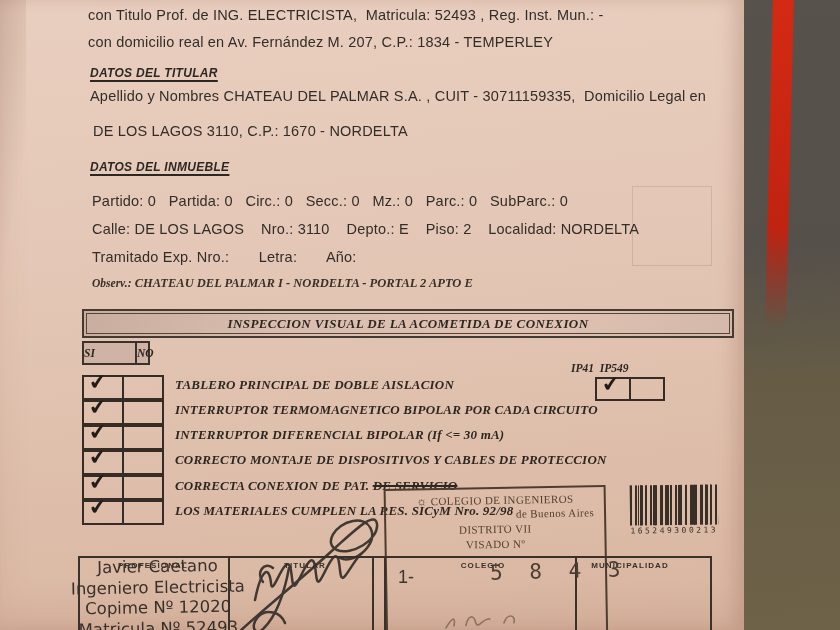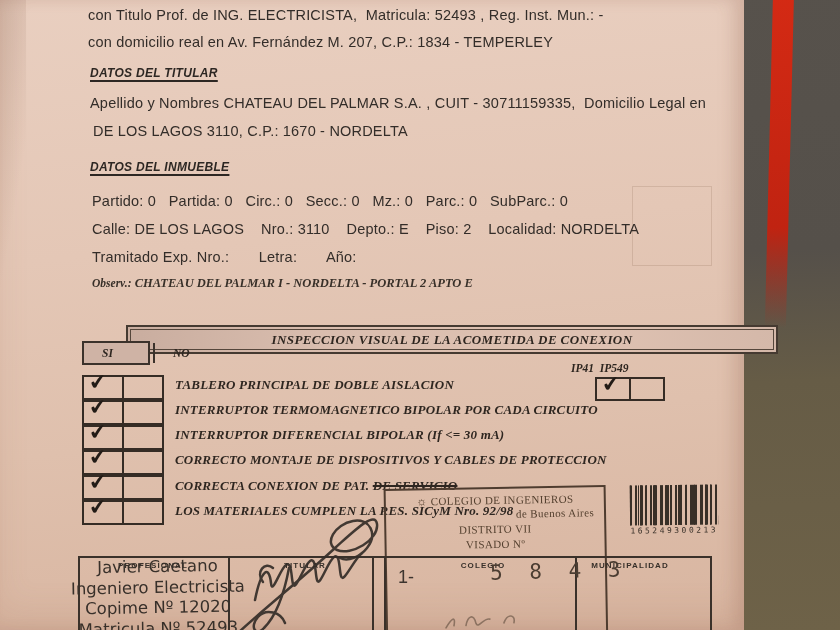--- a/index.html
+++ b/index.html
@@ -28,32 +28,32 @@
     border:1px solid rgba(120,88,66,.18);}
   .abs{position:absolute;}
   .txt{color:#332d29;font-size:14.5px;letter-spacing:.2px;white-space:pre;}
   .heading{color:#2d2understand723;font-size:12px;font-weight:bold;font-style:italic;
     text-decoration:underline;text-decoration-thickness:1.5px;text-underline-offset:3px;
     color:#2d2723;letter-spacing:.3px;white-space:pre;}
   .observ{font-family:"Liberation Serif",serif;font-style:italic;font-weight:bold;
     color:#383029;font-size:12.5px;white-space:pre;}
   .observ .olabel{font-size:11.5px;}
   
-  .insp-bar{left:82px;top:325px;width:648px;height:25px;border:2px solid #453a31;
-    background:linear-gradient(90deg,#c9ad9f 0%,#d9bdae 30%,#dfc2b2 70%,#d4b8a9 100%);margin-left:44px;}
+  .insp-bar{left:82px;top:309px;width:648px;height:25px;border:2px solid #453a31;
+    background:linear-gradient(90deg,#c9ad9f 0%,#d9bdae 30%,#dfc2b2 70%,#d4b8a9 100%);}
   .insp-bar .inner{position:absolute;inset:2px;border:1px solid #55463b;
     display:flex;align-items:center;justify-content:center;}
   .insp-title{font-family:"Liberation Serif",serif;font-weight:bold;font-style:italic;
     font-size:13px;color:#2e2620;letter-spacing:.4px;white-space:pre;}
   
   .sino{left:82px;top:341px;width:64px;height:20px;border:2px solid #3b322b;display:flex;
     background:#cfb3a5;}
   .sino .cell{flex:1;display:flex;align-items:center;justify-content:center;
     font-family:"Liberation Serif",serif;font-weight:bold;font-style:italic;font-size:11.5px;
-    color:#2e2620;padding-left:18px;}
+    color:#2e2620;}
   .sino .cell+.cell{border-left:2px solid #3b322b;margin-left:40px;}
   
   .chkrow{left:82px;width:78px;height:21px;border:2px solid #352c25;display:flex;}
   .chkrow .cell{flex:1;position:relative;}
   .chkrow .cell+.cell{border-left:2px solid #352c25;}
   .checkmark{position:absolute;left:5px;top:-7px;font-size:21px;font-weight:bold;
     color:#221b16;transform:rotate(-6deg);font-family:"DejaVu Sans",sans-serif;}
   .item-label{font-family:"Liberation Serif",serif;font-weight:bold;font-style:italic;
     font-size:13px;color:#2e2620;letter-spacing:.2px;white-space:pre;}
   .struck{text-decoration:line-through;text-decoration-thickness:2px;}
@@ -101,21 +101,21 @@
   <div class="red-strip"></div>
 
   <div class="paper">
     <div class="crease"></div>
     <div class="bleed-box"></div>
 
     <div class="abs txt" style="left:88px;top:7px">con Titulo Prof. de ING. ELECTRICISTA,  Matricula: 52493 , Reg. Inst. Mun.: -</div>
     <div class="abs txt" style="left:88px;top:34px">con domicilio real en Av. Fernández M. 207, C.P.: 1834 - TEMPERLEY</div>
 
     <div class="abs heading" style="left:90px;top:66px">DATOS DEL TITULAR</div>
-    <div class="abs txt" style="left:90px;top:95px">Apellido y Nombres CHATEAU DEL PALMAR S.A. , CUIT - 30711159335,  Domicilio Legal en</div>
+    <div class="abs txt" style="left:90px;top:88px">Apellido y Nombres CHATEAU DEL PALMAR S.A. , CUIT - 30711159335,  Domicilio Legal en</div>
     <div class="abs txt" style="left:93px;top:123px">DE LOS LAGOS 3110, C.P.: 1670 - NORDELTA</div>
 
     <div class="abs heading" style="left:90px;top:160px">DATOS DEL INMUEBLE</div>
     <div class="abs txt" style="left:92px;top:193px">Partido: 0   Partida: 0   Circ.: 0   Secc.: 0   Mz.: 0   Parc.: 0   SubParc.: 0</div>
     <div class="abs txt" style="left:92px;top:221px">Calle: DE LOS LAGOS    Nro.: 3110    Depto.: E    Piso: 2    Localidad: NORDELTA</div>
     <div class="abs txt" style="left:92px;top:249px">Tramitado Exp. Nro.:       Letra:       Año:</div>
     <div class="abs observ" style="left:92px;top:276px"><span class="olabel">Observ.:</span><span> CHATEAU DEL PALMAR I - NORDELTA - PORTAL 2 APTO E</span></div>
 
     <div class="abs insp-bar">
       <div class="inner">

